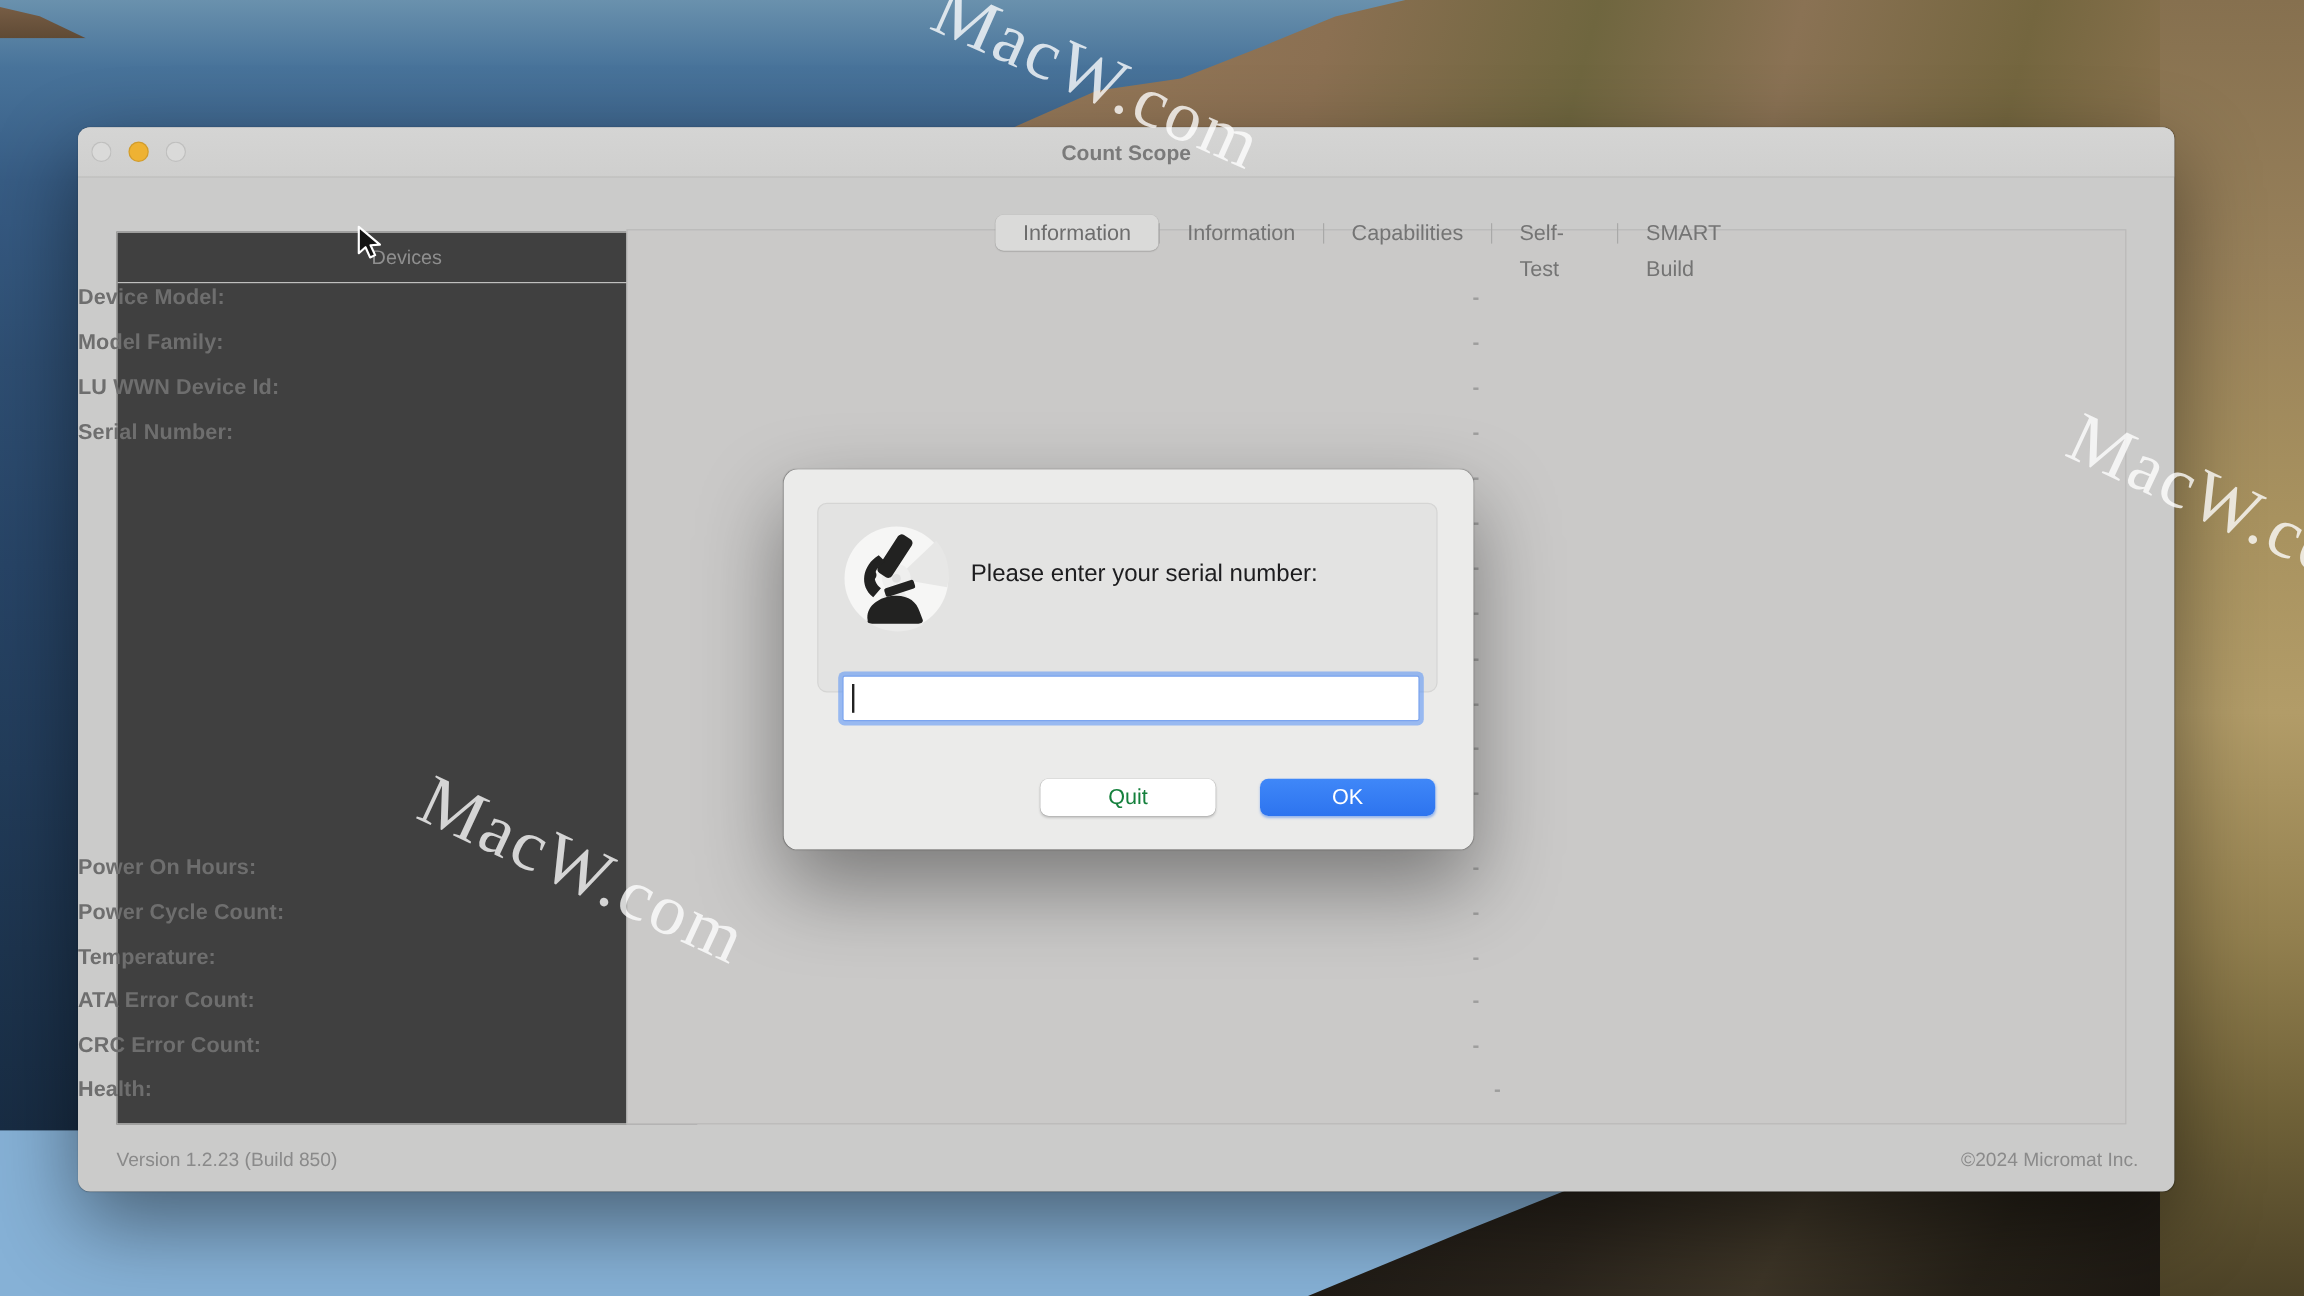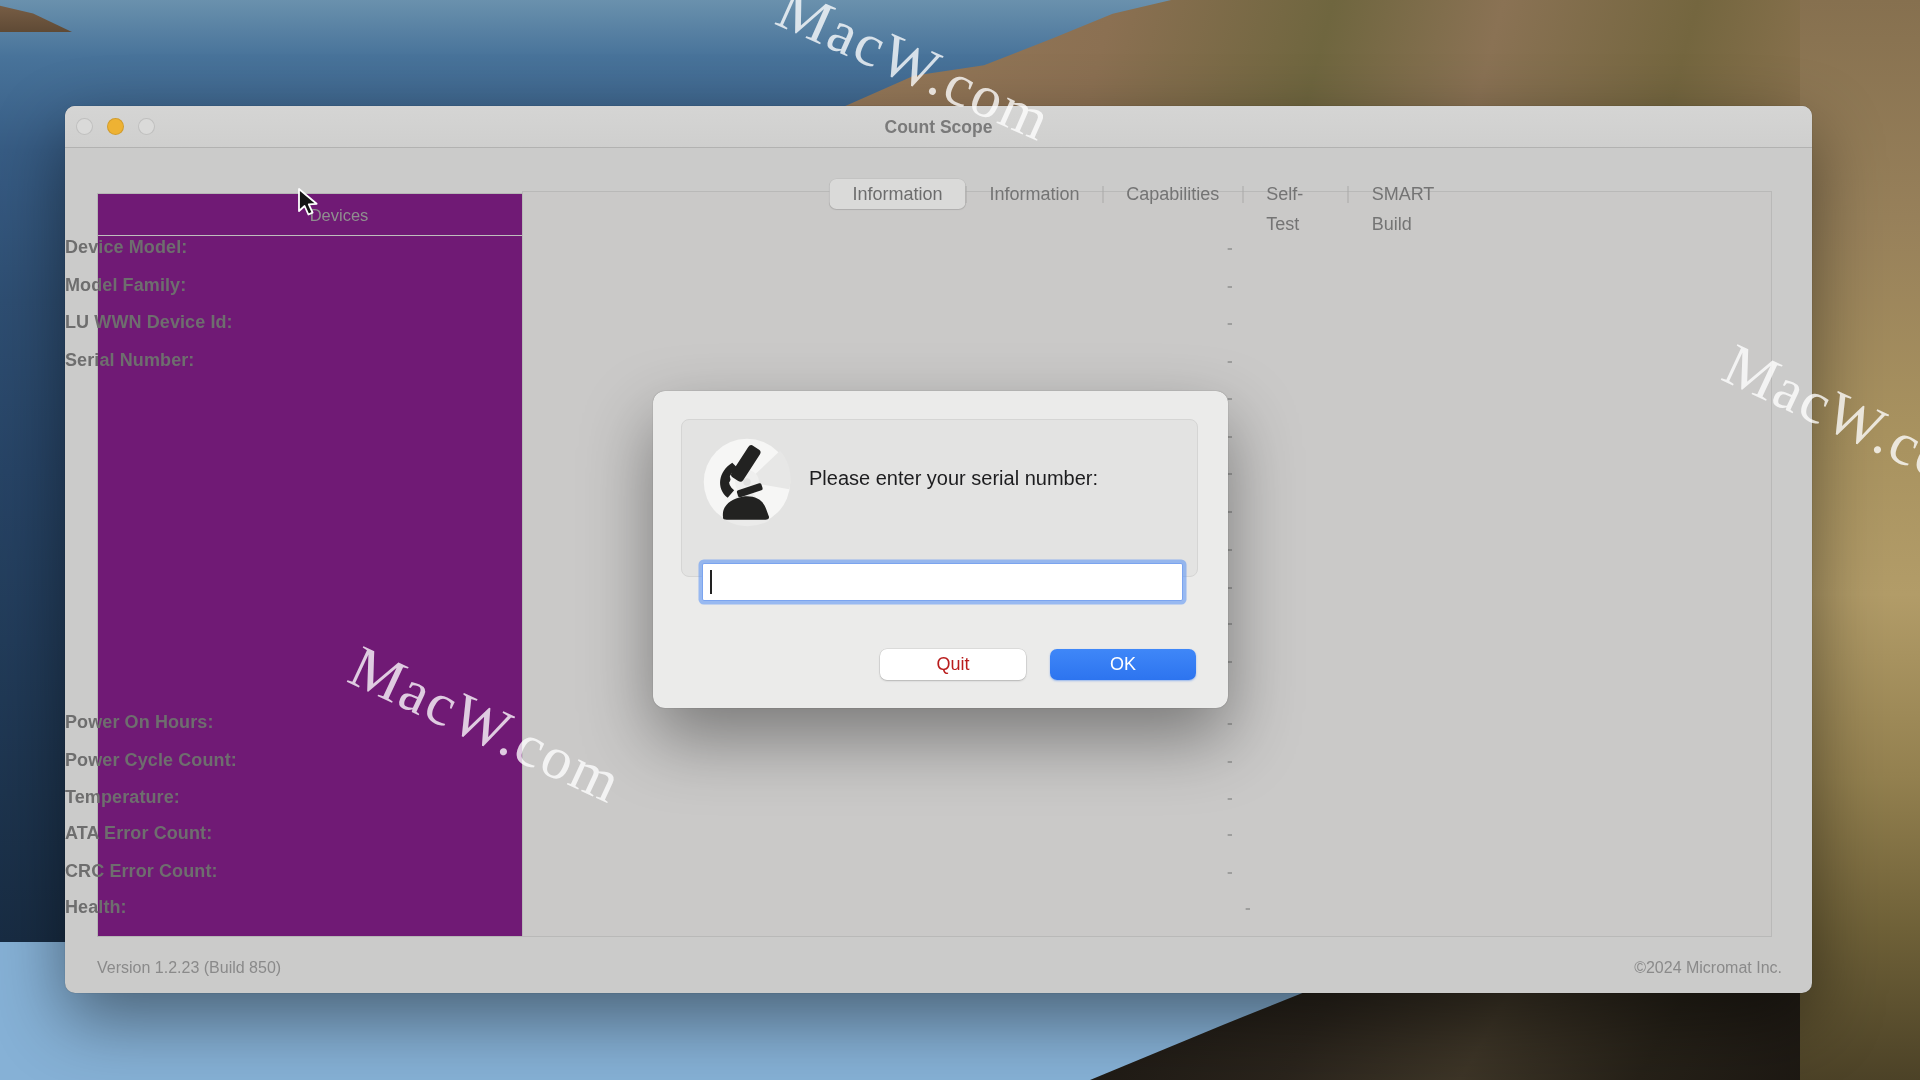--- a/index.html
+++ b/index.html
@@ -35,21 +35,21 @@
   .titlebar { position:relative; height:42px; background:linear-gradient(#d5d5d4,#cfcfce);
     border-bottom:1px solid #b2b2b1; border-radius:10px 10px 0 0; }
   .title { text-align:center; line-height:42px; font-size:17.5px; font-weight:700; color:#7a7a7a; }
   .light { position:absolute; top:12px; width:17px; height:17px; border-radius:50%;
     box-shadow:inset 0 0 0 1px rgba(0,0,0,.12); }
   .light.close { left:11px; background:#dadad9; }
   .light.min   { left:42px; background:#eeb233; }
   .light.zoom  { left:73px; background:#dadad9; }
 
   .sidebar { position:absolute; left:32px; top:87px; width:484px; height:744px;
-    background:#701a75; border:1px solid #b6b6b5; }
+    background:#404040; border:1px solid #b6b6b5; }
   .sidebar-header { height:42px; line-height:42px; text-align:center; font-size:16.5px;
     color:#8f8f8f; border-bottom:1px solid #bfbfbe; }
   .panel { position:absolute; left:457px; top:85px; width:1250px; height:746px;
     background:#cac9c8; border:1px solid #b9b9b8; }
 
   .tabbar { position:absolute; top:71px; left:1092px; transform:translateX(-50%); height:34px;
     display:flex; align-items:center; z-index:3; }
   .tab { height:30px; line-height:30px; padding:0 23px; font-size:18px; color:#747474; cursor:default; }
   .tab.selected { background:#dadad9; border-radius:7px; color:#6d6d6d;
     box-shadow:0 0 0 0.5px rgba(0,0,0,.07), 0 1px 1px rgba(0,0,0,.1); }
@@ -71,21 +71,21 @@
   .dialog-inner { position:absolute; left:28px; top:28px; width:517px; height:158px;
     background:#e3e3e2; border:1px solid #d5d5d4; border-radius:8px; }
   .icon-wrap { position:absolute; left:19px; top:16px; width:92px; height:92px; }
   .prompt { position:absolute; left:127px; top:47px; font-size:20px; color:#1d1d1f; }
   .field { position:absolute; left:20px; top:143px; width:481px; height:38px; background:#fff;
     border:1px solid #7ba4ef; border-radius:2px; box-shadow:0 0 0 3.5px rgba(97,151,245,.6);
     font-size:20px; padding:0 10px; color:#111; outline:none; }
   .caret { position:absolute; left:28px; top:150px; width:2px; height:24px; background:#222; }
   .btn { position:absolute; top:258px; width:146px; height:31px; border:none; border-radius:7px;
     font-size:18px; font-family:"Liberation Sans",sans-serif; text-align:center; line-height:31px; cursor:default; }
-  .btn.quit { left:227px; background:#ffffff; color:#b91c1c;
+  .btn.quit { left:214px; background:#ffffff; color:#15803d;
     box-shadow:0 0 0 .5px rgba(0,0,0,.12), 0 1px 2px rgba(0,0,0,.18); }
   .btn.ok { left:397px; background:linear-gradient(#3f87f8,#2d74ef); color:#fff;
     box-shadow:0 1px 2px rgba(45,116,239,.45); }
 
   .cursor { position:absolute; left:296px; top:187px; z-index:30; }
 </style>
 </head>
 <body>
 
 <div>

